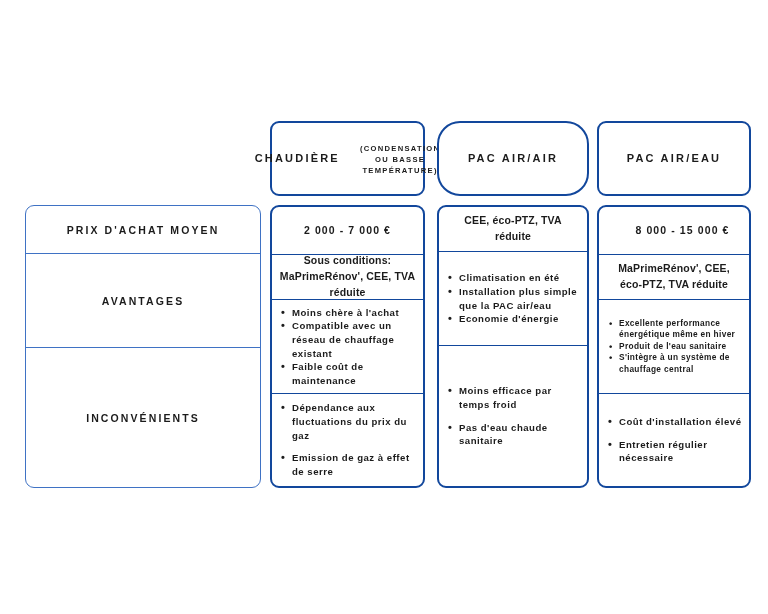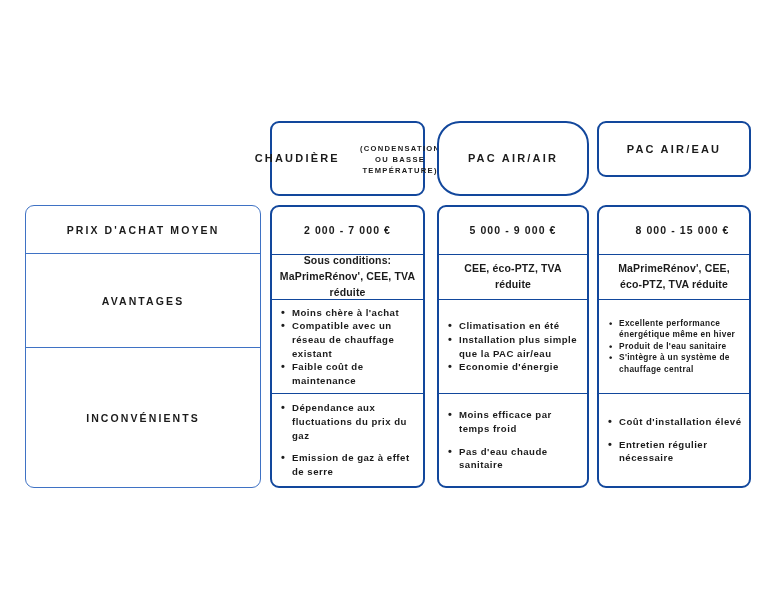--- a/index.html
+++ b/index.html
@@ -158,21 +158,21 @@
 
   <div class="hdr-box" style="left:270px; top:121px; width:155px; height:75px;">
     <div class="hdr-title">CHAUDIÈRE</div>
     <div class="hdr-sub">(CONDENSATION OU BASSE TEMPÉRATURE)</div>
   </div>
 
   <div class="hdr-box" style="left:437px; top:121px; width:152px; height:75px;border-radius:23px;">
     <div class="hdr-title">PAC AIR/AIR</div>
   </div>
 
-  <div class="hdr-box" style="left:597px; top:121px; width:154px; height:56px;">
+  <div class="hdr-box" style="left:597px; top:121px; width:154px; height:75px;">
     <div class="hdr-title">PAC AIR/EAU</div>
   </div>
 
   <div class="label-col">
     <div class="label-cell" style="height:48px;">
       <span>PRIX D'ACHAT MOYEN</span>
     </div>
     <div class="label-cell" style="height:94px;">
       <span>AVANTAGES</span>
     </div>
@@ -197,23 +197,20 @@
     </div>
     <div class="data-cell" style="flex:1;">
       <ul class="blist spaced">
         <li>Dépendance aux fluctuations du prix du gaz</li>
         <li>Emission de gaz à effet de serre</li>
       </ul>
     </div>
   </div>
 
   <div class="data-col" style="left:437px; width:152px;">
-    <div class="data-cell" style="height:48px;">
-      <div class="val-text">5 000 - 9 000 €</div>
-    </div>
     <div class="data-cell" style="height:45px;">
       <div class="aid-text">CEE, éco-PTZ, TVA réduite</div>
     </div>
     <div class="data-cell" style="height:94px;">
       <ul class="blist">
         <li>Climatisation en été</li>
         <li>Installation plus simple que la PAC air/eau</li>
         <li>Economie d'énergie</li>
       </ul>
     </div>

